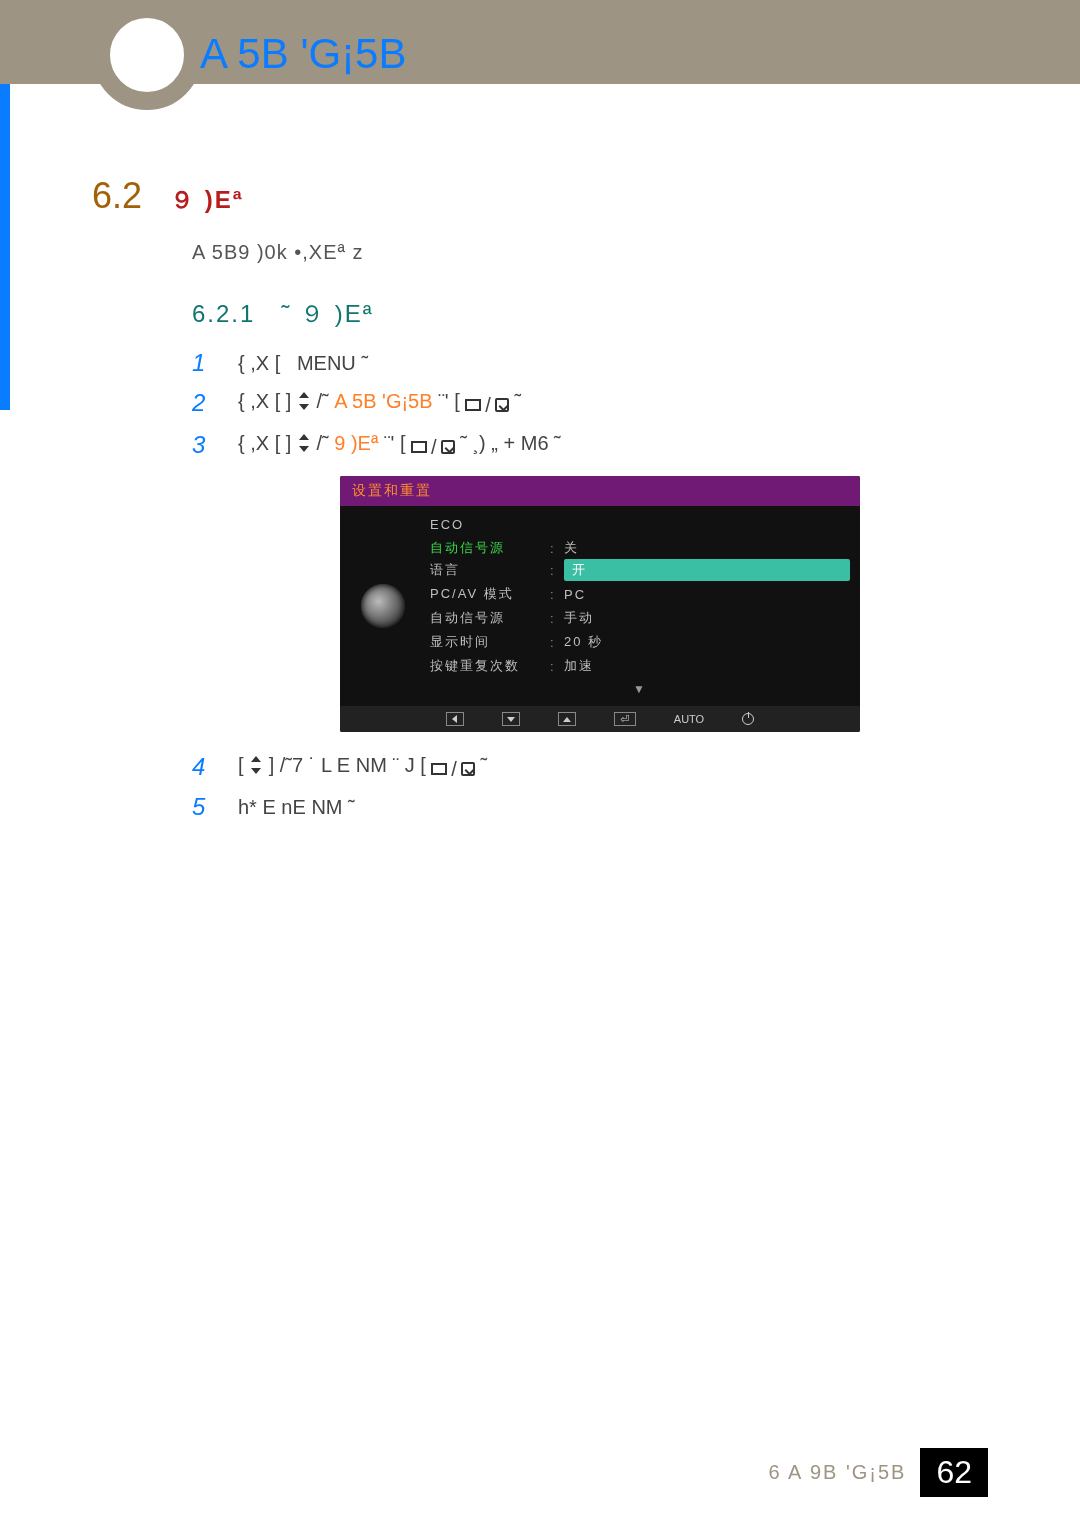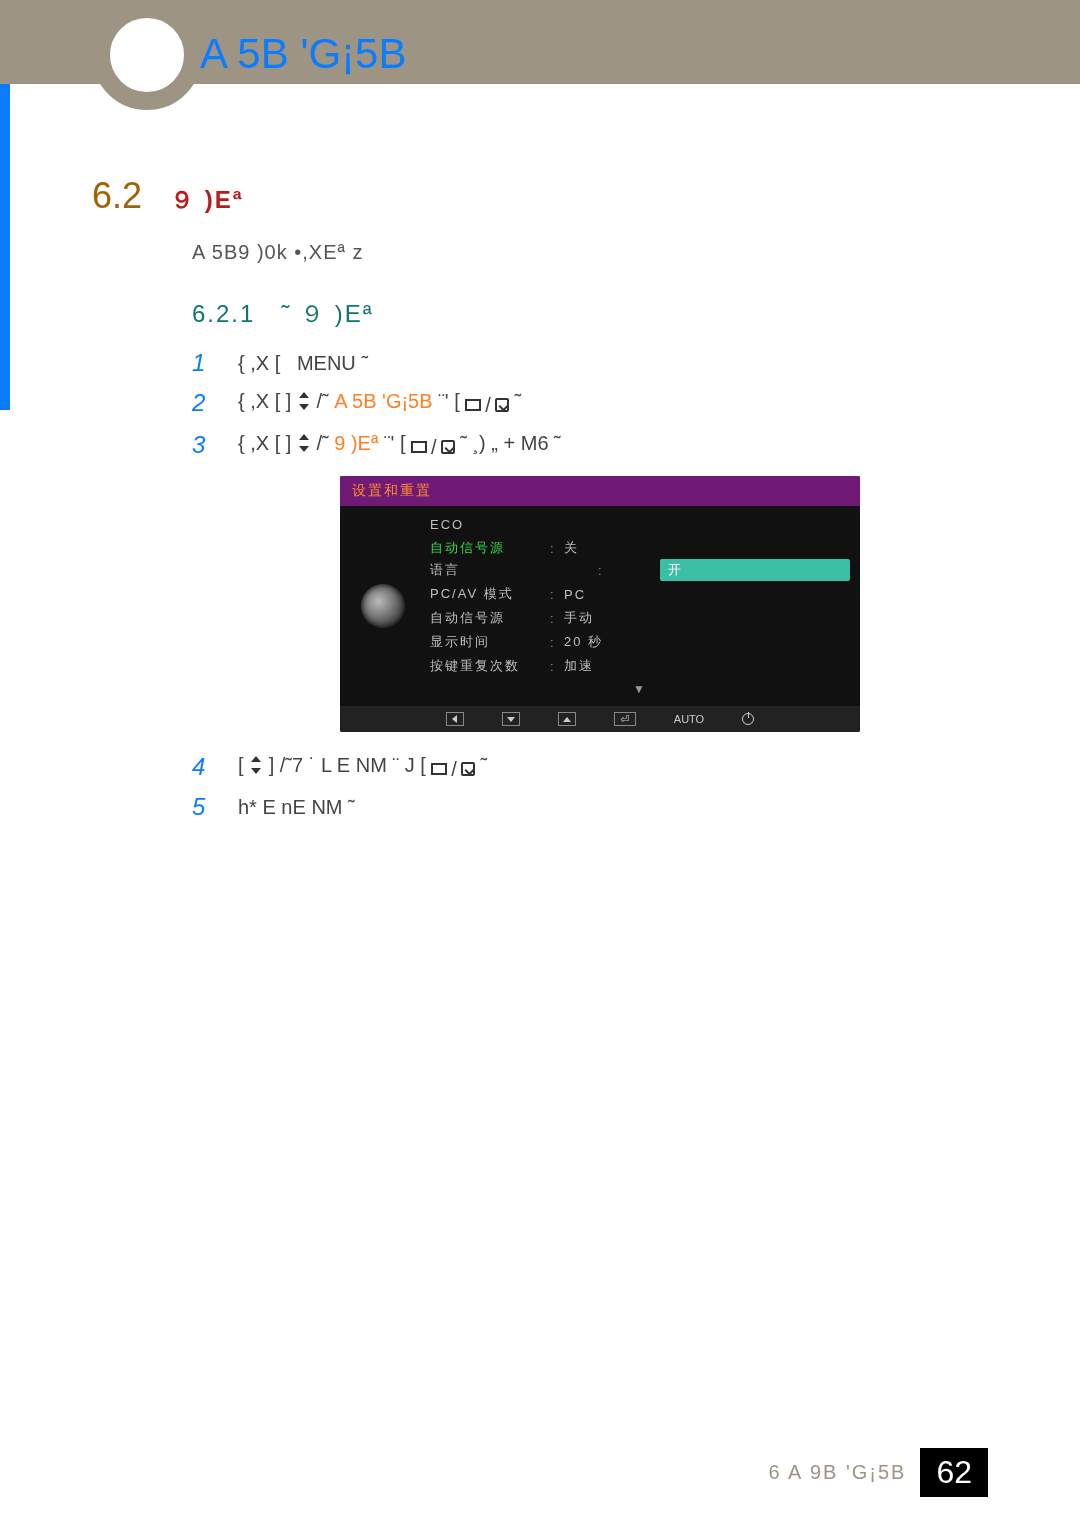--- a/index.html
+++ b/index.html
@@ -137,21 +137,21 @@
             <div class="osd-row">
               <span class="osd-label">ECO</span>
             </div>
             <div class="osd-row green">
               <span class="osd-label">自动信号源</span>
               <span class="osd-colon">:</span>
               <span style="flex:1; display:flex; gap:0; flex-direction:column;">
                 <span style="color:#bfbfbf;">关</span>
               </span>
             </div>
-            <div class="osd-row" style="margin-top:-2px;gap:48px;">
+            <div class="osd-row" style="margin-top:-2px;">
               <span class="osd-label">语言</span>
               <span class="osd-colon">:</span>
               <span class="osd-val sel">开</span>
             </div>
             <div class="osd-row">
               <span class="osd-label">PC/AV 模式</span>
               <span class="osd-colon">:</span>
               <span class="osd-val">PC</span>
             </div>
             <div class="osd-row">

